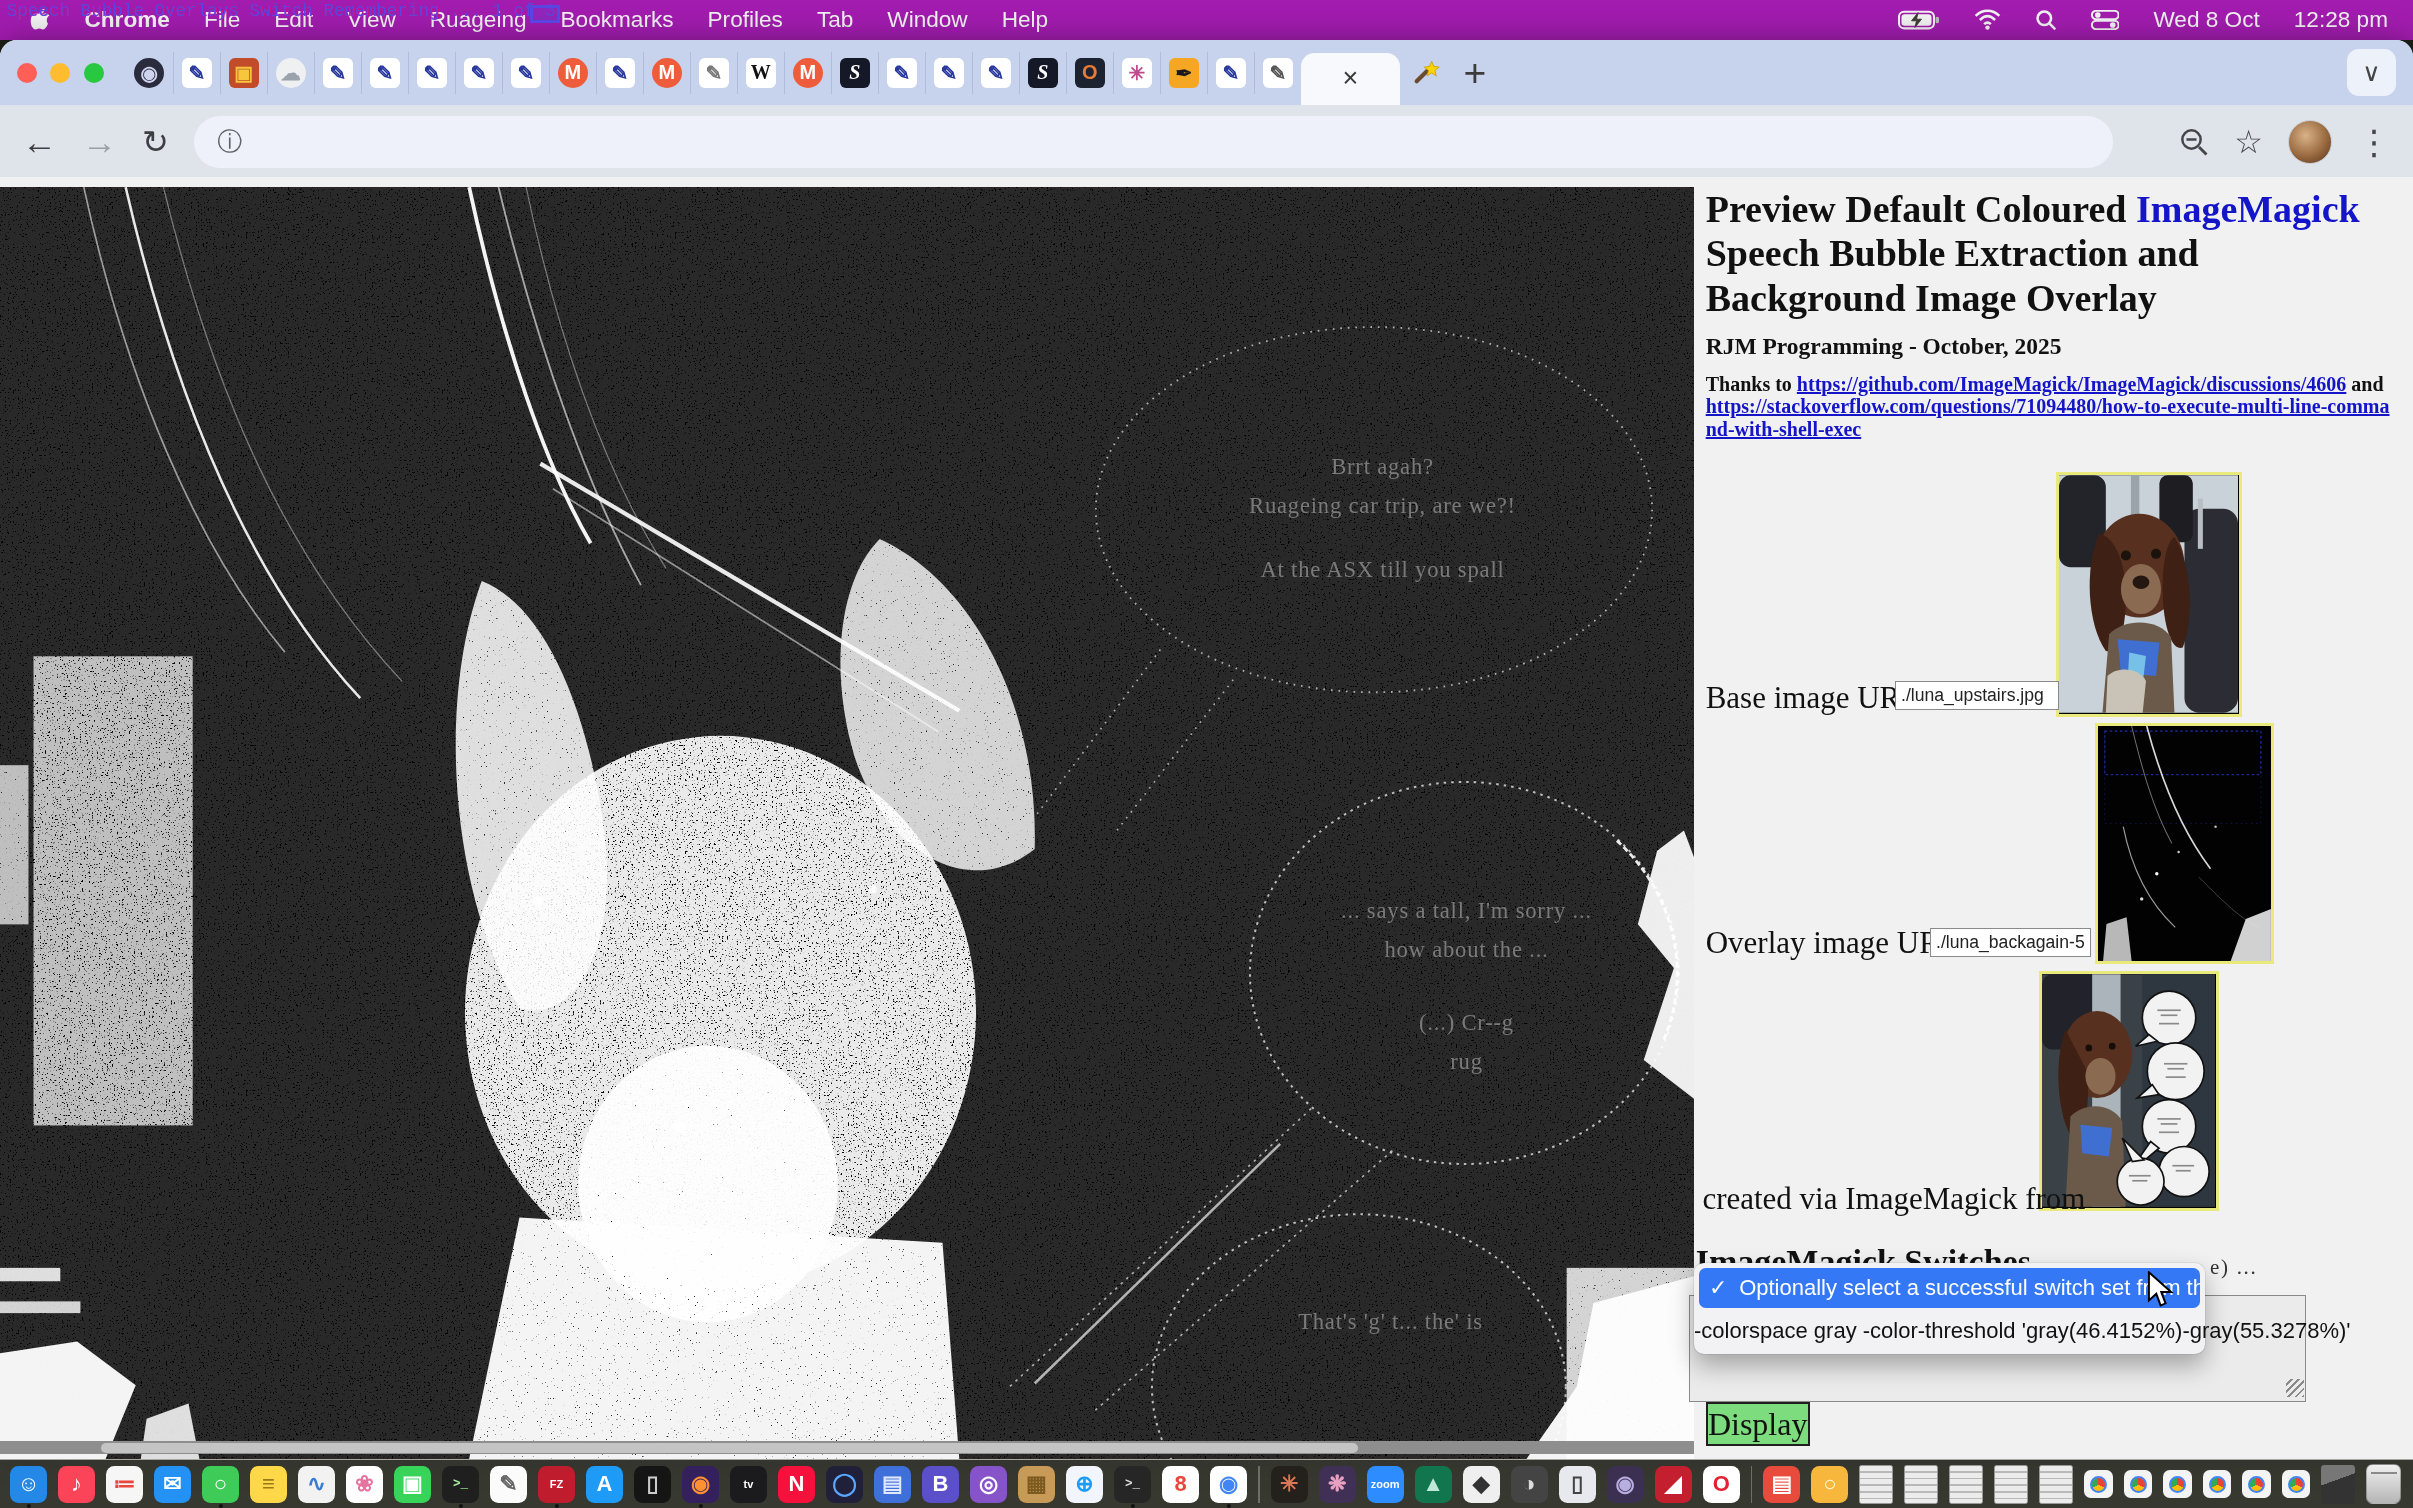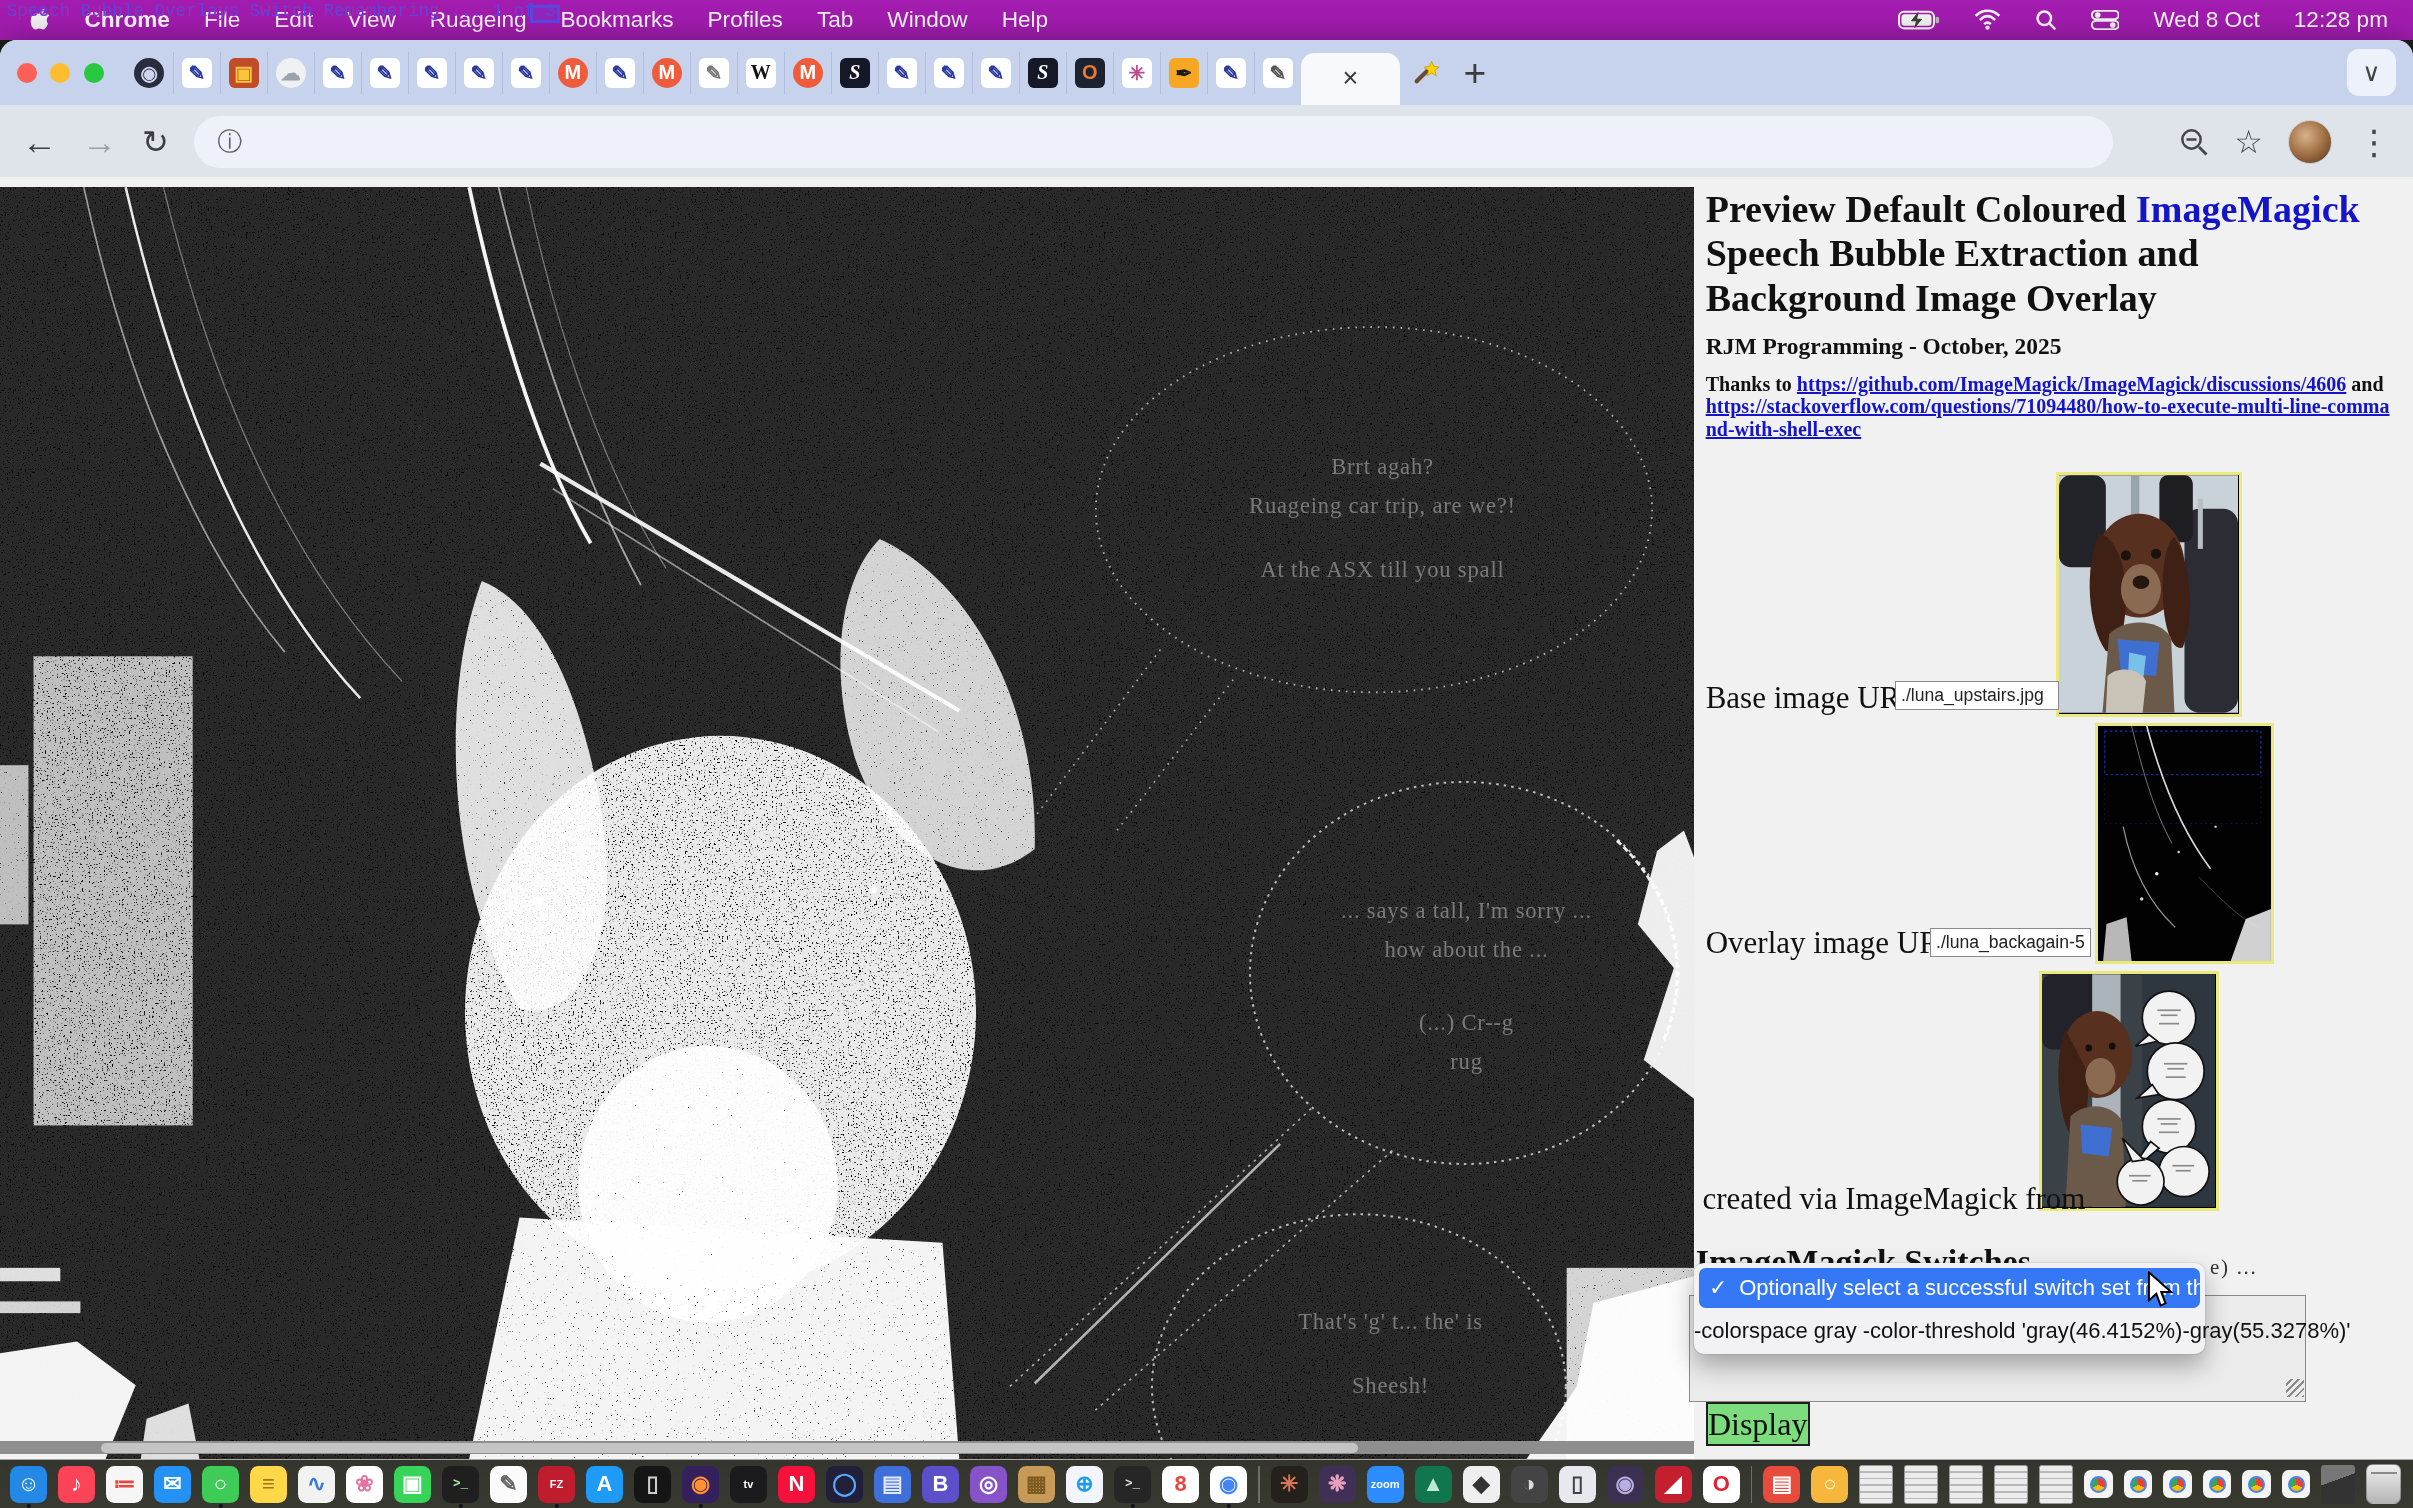--- a/index.html
+++ b/index.html
@@ -333,21 +333,20 @@
       <div class="btext" style="left:1257px;top:704px;width:419px">
         <div>... says a tall, I'm sorry ...</div>
         <div>how about the ...</div>
         <div style="height:34px"></div>
         <div>(...) Cr--g</div>
         <div>rug</div>
       </div>
       <div class="btext" style="left:1198px;top:1115px;width:385px">
         <div>That's 'g' t... the' is</div>
         <div style="height:25px"></div>
-        <div>Sheesh!</div>
       </div>
       <div class="hscroll">
           <div class="hthumb"></div>
         </div>
     </div>
 
     <div class="rightpanel">
       <div class="h1">
         <span>Preview Default Coloured </span><a href="#">ImageMagick</a><span> Speech Bubble Extraction and Background Image Overlay</span>
       </div>

